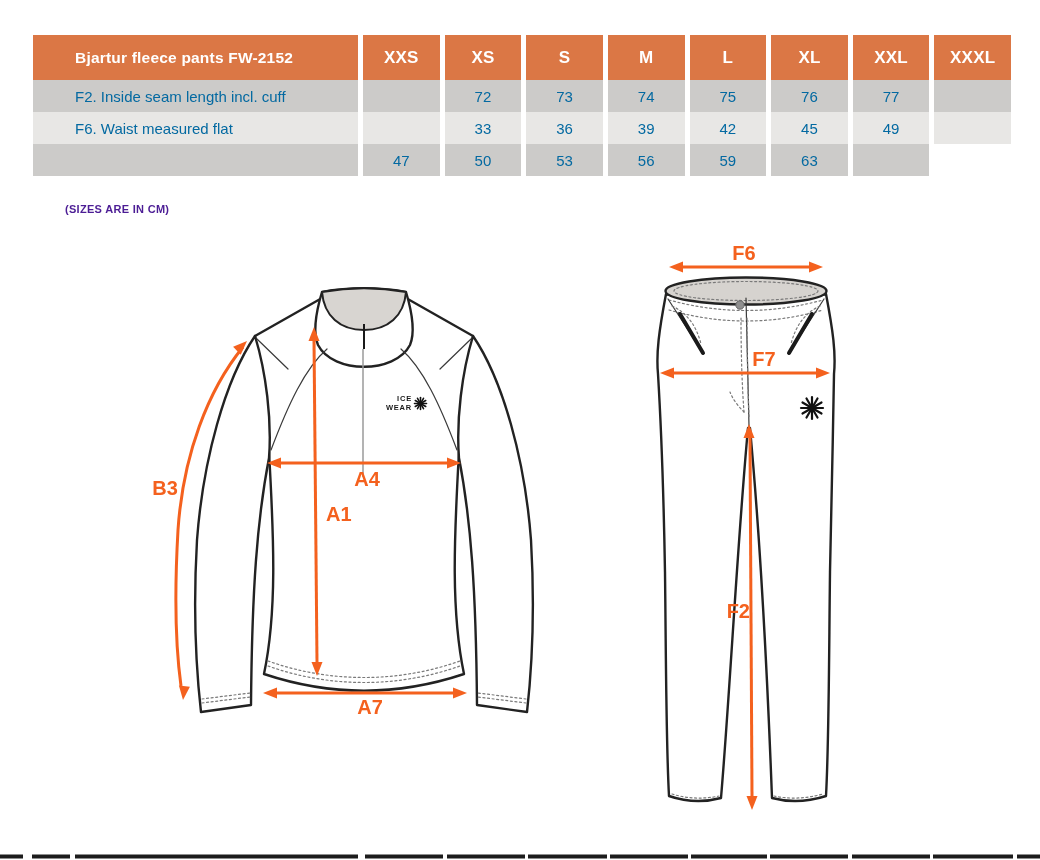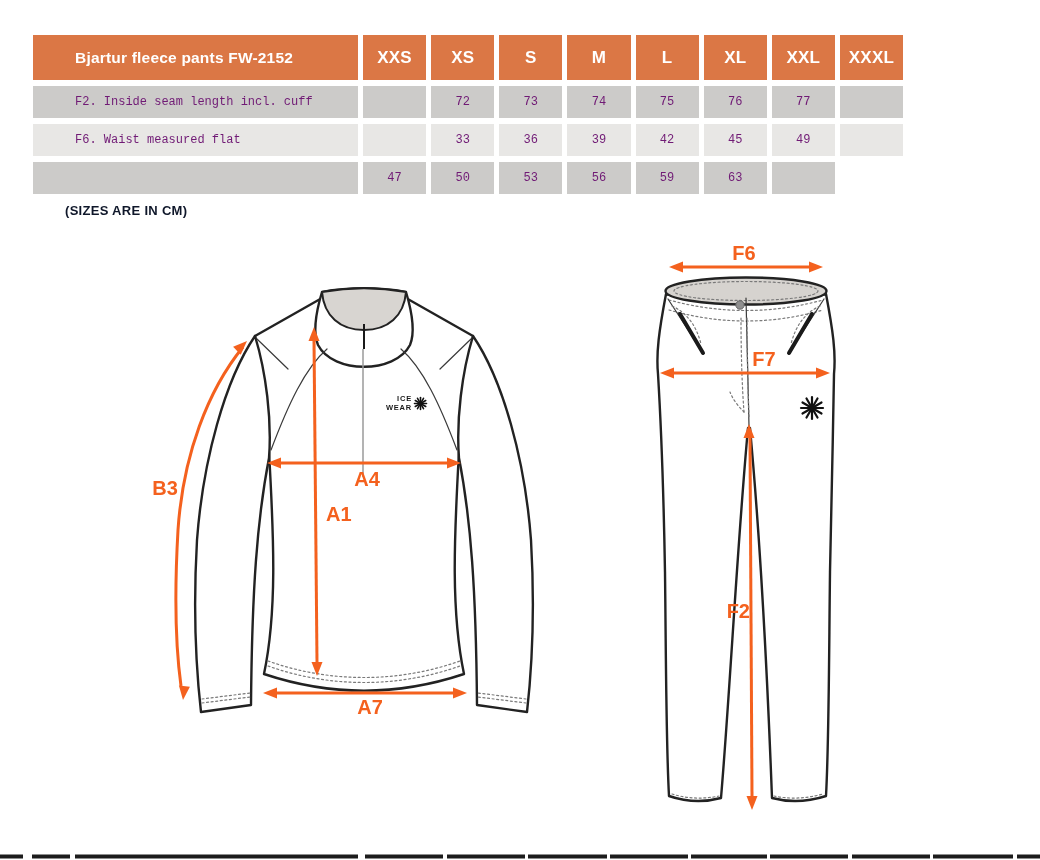--- a/index.html
+++ b/index.html
@@ -2,44 +2,44 @@
 <html><head>
 <meta charset="utf-8">
 <style>
   html,body { margin:0; padding:0; }
   body {
     width:1040px; height:860px; position:relative; overflow:hidden;
     background:#ffffff; font-family:"Liberation Sans", sans-serif;
   }
   
   .size-table {
-    position:absolute; left:33px; top:35px; width:870px;
+    position:absolute; left:33px; top:35px; width:978px;
     display:grid; grid-template-columns:325px repeat(8,1fr);
-    gap:6px 5px;
+    gap:0 5px;
   }
   .th {
     background:#DB7745; color:#ffffff; font-weight:bold; font-size:17px;
     height:45px; display:flex; align-items:center; justify-content:center;
     letter-spacing:.2px;
   }
   .th-label {
     justify-content:flex-start; padding-left:42px; box-sizing:border-box;
     font-size:15.5px;
   }
   .td {
     height:32px; display:flex; align-items:center; justify-content:center;
-    font-size:12px; color:#701a75;font-family:Liberation Mono, monospace;
+    font-size:15px; color:#0369a1;
   }
   .td-label { justify-content:flex-start; padding-left:42px; box-sizing:border-box; }
   .row-a { background:#CCCBC9; }
   .row-b { background:#E8E7E5; }
   
   .note {
     position:absolute; left:65px; top:203px;
-    color:#0f172a; font-size:13px; font-weight:bold; letter-spacing:.3px;
+    color:#4c1d95; font-size:11px; font-weight:bold; letter-spacing:.3px;
   }
   
   .diagram { position:absolute; left:0; top:228px; }
   .ln   { fill:none; stroke:#222222; stroke-width:2.4; stroke-linecap:round; stroke-linejoin:round; }
   .fw   { fill:#ffffff; }
   .thin { fill:none; stroke:#3a3a3a; stroke-width:1.2; stroke-linecap:round; }
   .dash { fill:none; stroke:#7a7a7a; stroke-width:1.2; stroke-dasharray:2 2.6; stroke-linecap:round; }
   .thick{ fill:none; stroke:#1a1a1a; stroke-width:4; stroke-linecap:round; }
   .arrow{ fill:none; stroke:#F4611E; stroke-width:3; stroke-linecap:butt; }
   .ah   { fill:#F4611E; stroke:none; }

